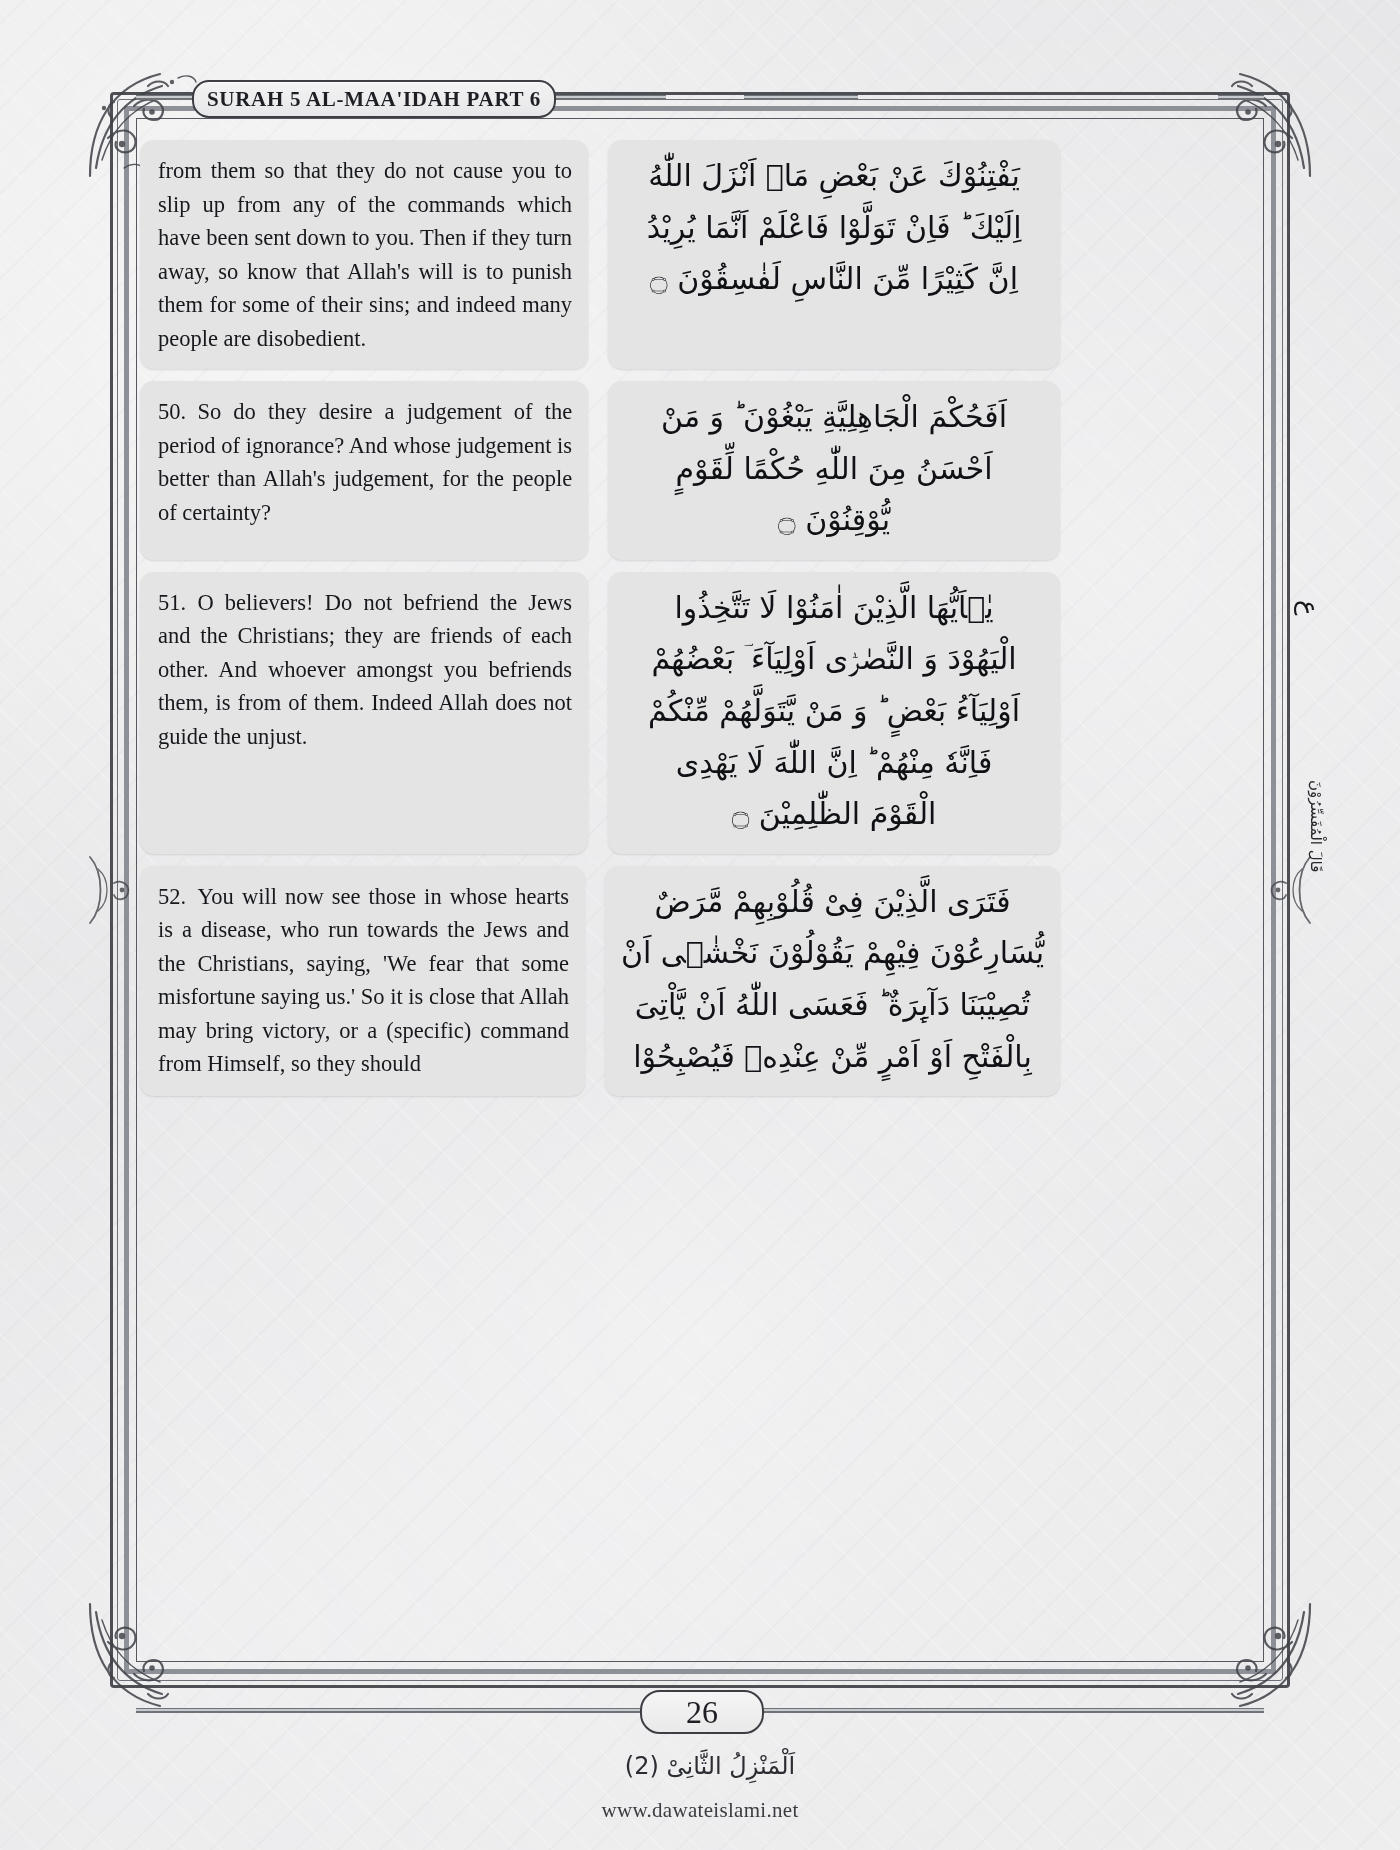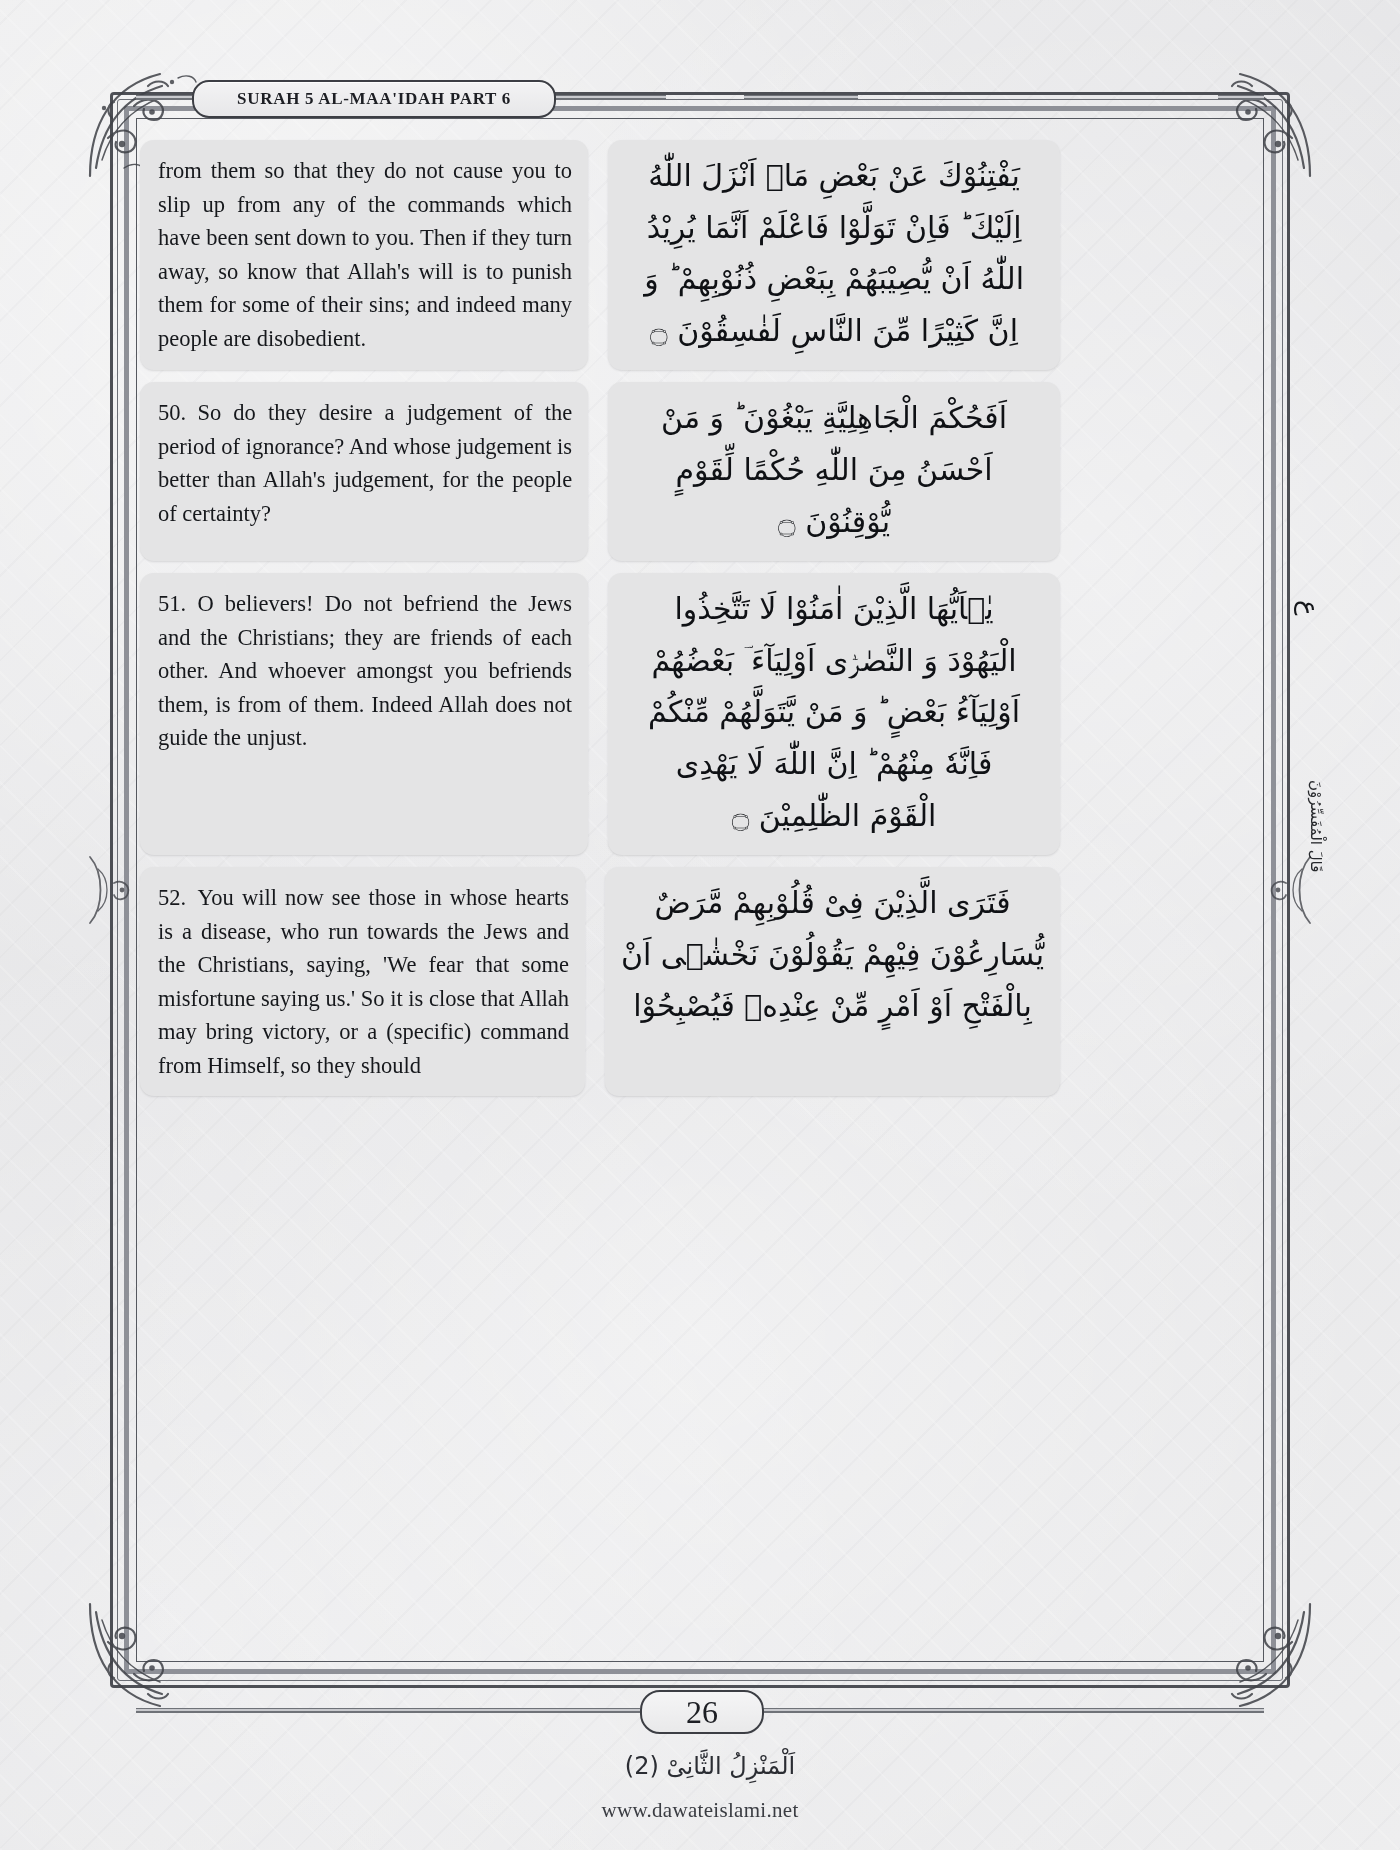--- a/index.html
+++ b/index.html
@@ -103,21 +103,21 @@
     display: flex;
     align-items: center;
     justify-content: center;
     box-shadow: 0 1px 0 rgba(255,255,255,.8) inset;
   }
   .plaque-left  { left: 56px;  width: 360px; }
   .plaque-right { right: 46px; width: 360px; }
 
   .surah-title {
     font-family: "Liberation Serif", serif;
-    font-size: 17px;
+    font-size: 21px;
     letter-spacing: .7px;
     color: #1d1f24;
     font-weight: 600;
     white-space: nowrap;
   }
   .surah-title-ar {
     font-family: "DejaVu Sans", sans-serif;
     font-size: 20px;
     color: #1d1f24;
     direction: rtl;
@@ -369,21 +369,20 @@
     <span class="surah-title">SURAH 5 AL-MAA'IDAH PART 6</span>
   </div>
 </div>
 
 <div class="content" id="verse-list">
     <div class="verse-row">
       <div class="cell cell-en"><span>from them so that they do not cause you to slip up from any of the commands which have been sent down to you. Then if they turn away, so know that Allah's will is to punish them for some of their sins; and indeed many people are disobedient.</span></div>
       <div class="cell cell-ar">
         <div class="ar-line">يَفْتِنُوْكَ عَنْ بَعْضِ مَاۤ اَنْزَلَ اللّٰهُ</div>
         <div class="ar-line">اِلَيْكَ ؕ فَاِنْ تَوَلَّوْا فَاعْلَمْ اَنَّمَا يُرِيْدُ</div>
-        <div class="ar-line">اللّٰهُ اَنْ يُّصِيْبَهُمْ بِبَعْضِ ذُنُوْبِهِمْ ؕ وَ</div>
         <div class="ar-line">اِنَّ كَثِيْرًا مِّنَ النَّاسِ لَفٰسِقُوْنَ ۝</div>
       </div>
     </div>
     <div class="verse-row">
       <div class="cell cell-en"><span class="vnum">50.</span> <span>So do they desire a judgement of the period of ignorance? And whose judgement is better than Allah's judgement, for the people of certainty?</span></div>
       <div class="cell cell-ar">
         <div class="ar-line">اَفَحُكْمَ الْجَاهِلِيَّةِ يَبْغُوْنَ ؕ وَ مَنْ</div>
         <div class="ar-line">اَحْسَنُ مِنَ اللّٰهِ حُكْمًا لِّقَوْمٍ</div>
         <div class="ar-line">يُّوْقِنُوْنَ ۝</div>
       </div>
@@ -396,20 +395,21 @@
         <div class="ar-line">اَوْلِيَآءُ بَعْضٍ ؕ وَ مَنْ يَّتَوَلَّهُمْ مِّنْكُمْ</div>
         <div class="ar-line">فَاِنَّهٗ مِنْهُمْ ؕ اِنَّ اللّٰهَ لَا يَهْدِى</div>
         <div class="ar-line">الْقَوْمَ الظّٰلِمِيْنَ ۝</div>
       </div>
     </div>
     <div class="verse-row">
       <div class="cell cell-en"><span class="vnum">52.</span> <span>You will now see those in whose hearts is a disease, who run towards the Jews and the Christians, saying, 'We fear that some misfortune saying us.' So it is close that Allah may bring victory, or a (specific) command from Himself, so they should</span></div>
       <div class="cell cell-ar">
         <div class="ar-line">فَتَرَى الَّذِيْنَ فِىْ قُلُوْبِهِمْ مَّرَضٌ</div>
         <div class="ar-line">يُّسَارِعُوْنَ فِيْهِمْ يَقُوْلُوْنَ نَخْشٰۤى اَنْ</div>
+        <div class="ar-line">تُصِيْبَنَا دَآىِٕرَةٌ ؕ فَعَسَى اللّٰهُ اَنْ يَّاْتِىَ</div>
         <div class="ar-line">بِالْفَتْحِ اَوْ اَمْرٍ مِّنْ عِنْدِهٖ فَيُصْبِحُوْا</div>
       </div>
     </div>
   </div>
 
 <div class="margin-note ruku-mark">ع</div>
 <div class="margin-note side-note">قَالَ الْمُفَسِّرُوْنَ</div>
 
 <div class="ftr-rule left"></div>
 <div class="ftr-rule right"></div>

